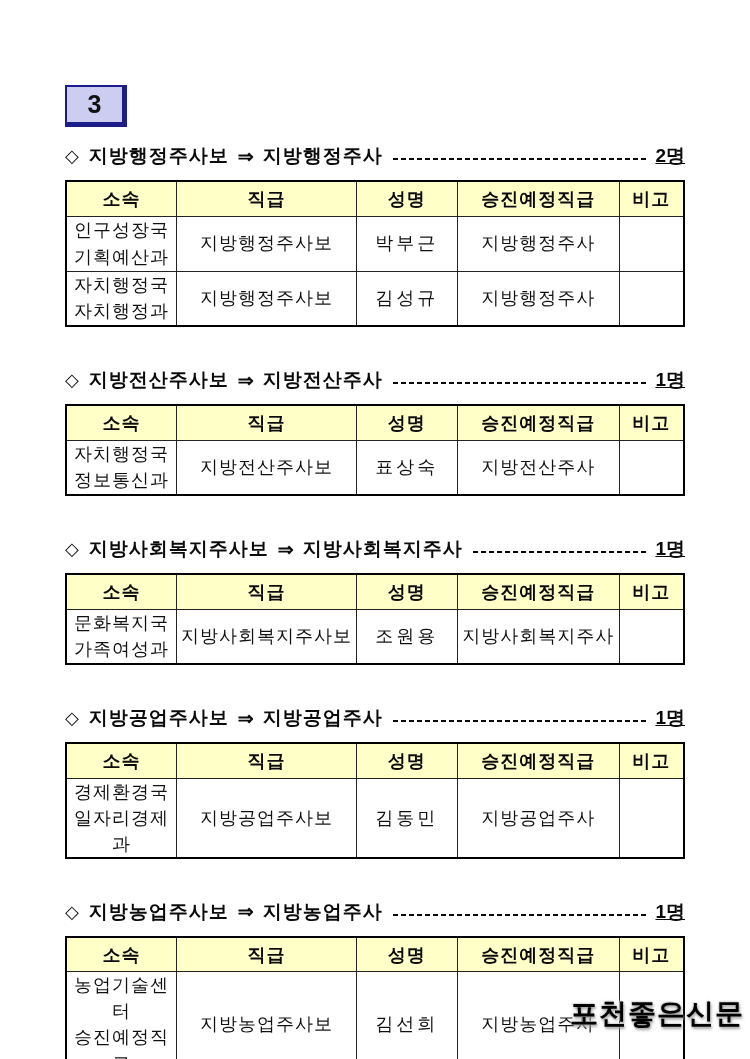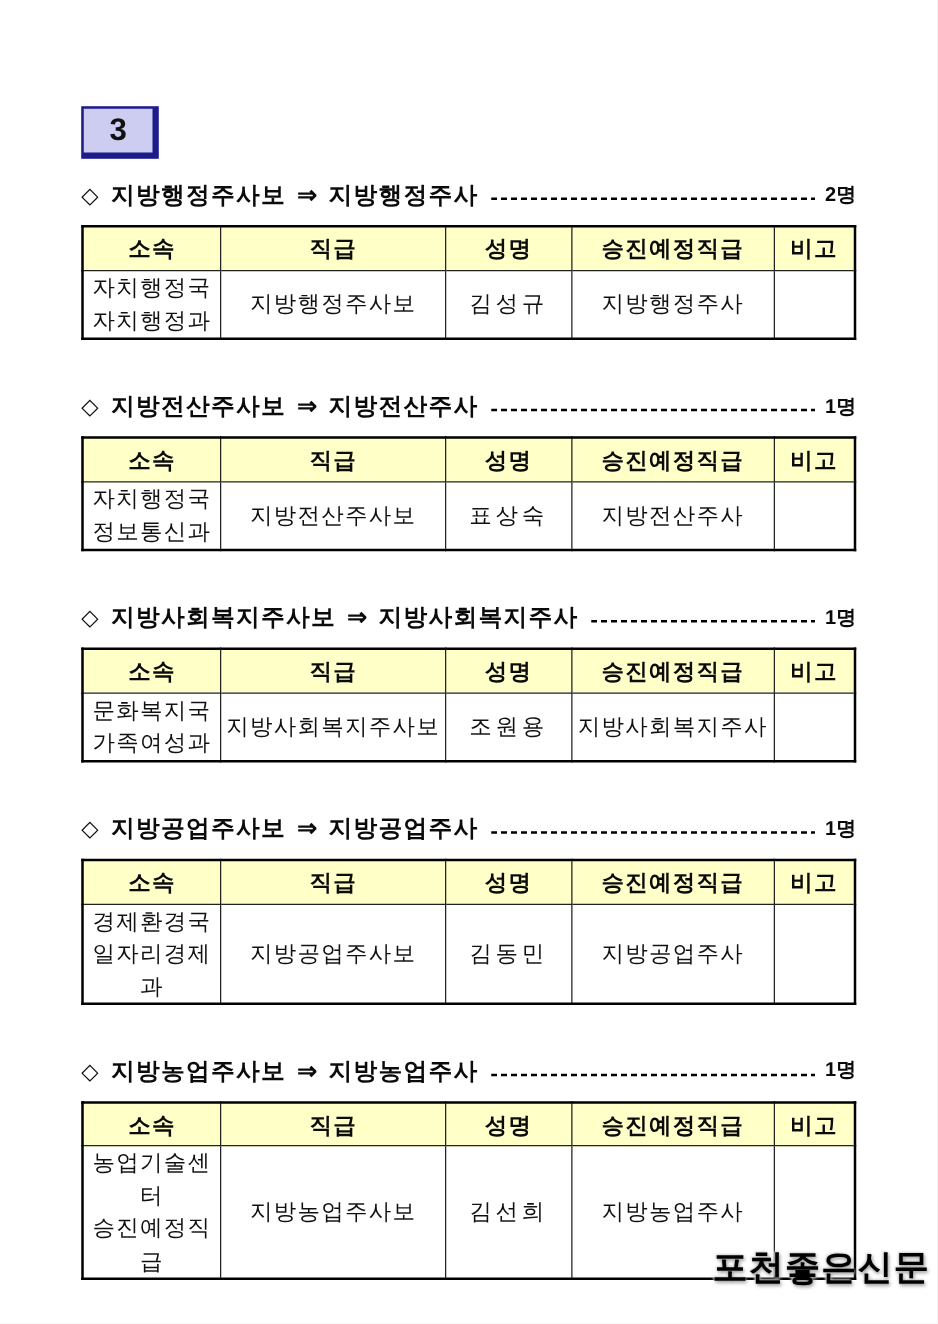--- a/index.html
+++ b/index.html
@@ -44,21 +44,21 @@
     white-space:nowrap;
   }
   .diamond { font-size:18px; margin-right:10px; font-weight:normal; }
   .from-rank, .to-rank { letter-spacing:1px; }
   .arrow { margin:0 9px; font-size:19px; }
   .leader {
     flex:1; height:2px; margin:6px 8px 0 10px;
     background:repeating-linear-gradient(90deg,#000 0 5px,transparent 5px 8px);
     min-width:20px;
   }
-  .count { font-size:16px; }
+  .count { font-size:19px;text-decoration:underline; }
 
   
   table {
     width:100%;
     border-collapse:collapse;
     border:2px solid #000;
     table-layout:fixed;
   }
   th {
     background:var(--header-yellow,#ffffc8);
@@ -118,20 +118,28 @@
             <tr>
               <th>소속</th>
               <th>직급</th>
               <th>성명</th>
               <th>승진예정직급</th>
               <th>비고</th>
             </tr>
           </thead>
       <tbody>
             <tr>
+              <td class="dept-cell">인구성장국
+기획예산과</td>
+              <td class="rank-cell">지방행정주사보</td>
+              <td class="name-cell">박부근</td>
+              <td class="promotion-rank-cell">지방행정주사</td>
+              <td class="note-cell"></td>
+            </tr>
+            <tr>
               <td class="dept-cell">자치행정국
 자치행정과</td>
               <td class="rank-cell">지방행정주사보</td>
               <td class="name-cell">김성규</td>
               <td class="promotion-rank-cell">지방행정주사</td>
               <td class="note-cell"></td>
             </tr>
           </tbody>
     </table>
   </section>

